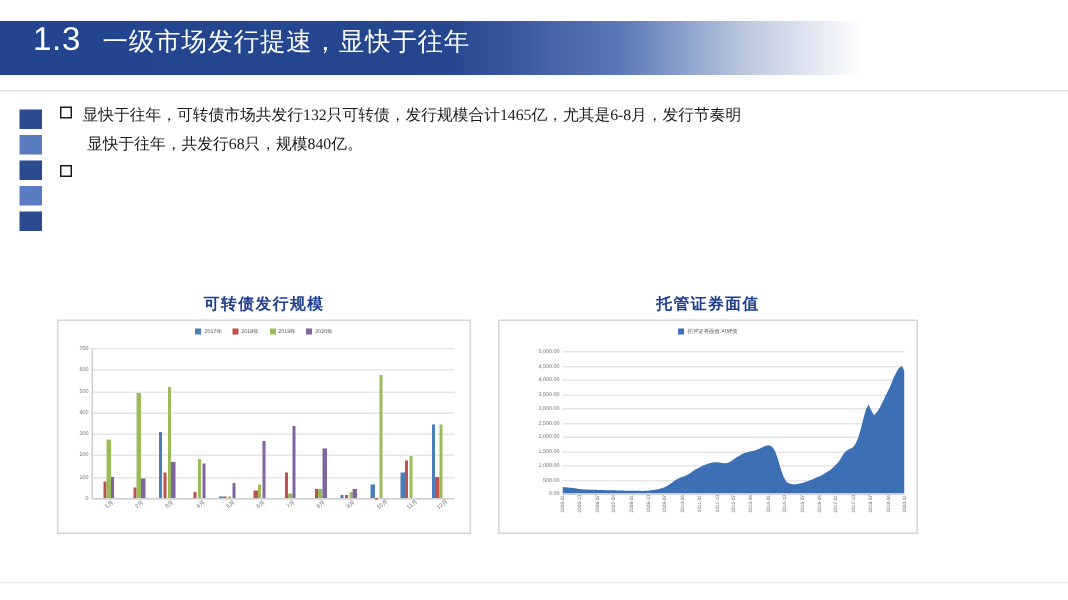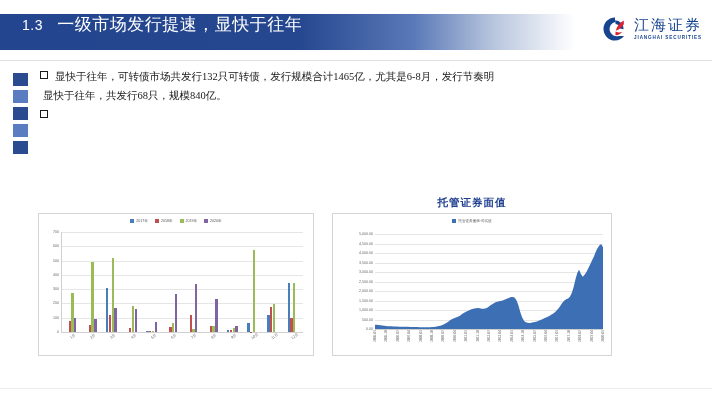--- a/index.html
+++ b/index.html
@@ -14,21 +14,21 @@
   #header{position:absolute;left:0;top:0;width:712px;height:62px;}
   #title-bar{
     position:absolute;left:0;top:14px;width:575px;height:36px;
     background:linear-gradient(to right,#23458f 0%,#25478f 52%,#5a79b8 72%,#b9c6de 86%,#ffffff 100%);
   }
   #title-text{
     position:absolute;left:22px;top:13px;
     color:#ffffff;font-size:17px;letter-spacing:.5px;white-space:nowrap;
     font-family:"Liberation Serif","DejaVu Serif",serif;
   }
-  #title-num{font-family:"Liberation Sans","DejaVu Sans",sans-serif;font-size:14px;}
+  #title-num{font-family:"Liberation Sans","DejaVu Sans",sans-serif;font-size:22px;}
   #logo{position:absolute;right:10px;top:12px;height:34px;display:flex;align-items:center;gap:6px;}
   #logo-mark{width:26px;height:26px;position:relative;flex:0 0 auto;}
   #logo-wordmark{display:flex;flex-direction:column;line-height:1;}
   #logo-cn{font-size:15px;color:#16448f;letter-spacing:2px;font-family:"Liberation Serif","DejaVu Serif",serif;}
   #logo-en{font-size:4.6px;color:#16448f;letter-spacing:.9px;margin-top:3px;
            font-family:"Liberation Sans","DejaVu Sans",sans-serif;font-weight:bold;}
   #header-rule{position:absolute;left:0;top:60px;width:712px;height:1px;background:#e2e2e2;}
 
   
   #bullets{position:absolute;left:0;top:70px;width:712px;height:92px;}
@@ -39,21 +39,21 @@
   .bullet-row{
     position:absolute;left:40px;
     font-size:10.5px;color:#1a1a1a;white-space:nowrap;
     font-family:"Liberation Serif","DejaVu Serif",serif;
   }
   .bullet-mark{
     display:inline-block;width:6px;height:6px;border:1.1px solid #1a1a1a;
     margin-right:7px;vertical-align:1px;
   }
   .b1{top:0px;}
-  .b1b{top:19px;left:43px;}
+  .b1b{top:19px;left:58px;}
   .b2{top:40px;}
   .b3{top:61px;}
 
   
   .chart-title{
     position:absolute;width:100%;text-align:center;top:0;
     font-size:10.5px;font-weight:bold;color:#1f3f8f;letter-spacing:1px;
     font-family:"Liberation Serif","DejaVu Serif",serif;
   }
   .chart-card{position:absolute;}
@@ -100,34 +100,20 @@
 </head>
 <body>
 
 <div id="header">
   <div id="title-bar"></div>
   <div id="title-text">
     <span id="title-num">1.3</span>
     &nbsp;&nbsp;<span>一级市场发行提速，显快于往年</span>
   </div>
 
-  <div id="logo">
-    <span id="logo-mark">
-      <svg width="26" height="26" viewBox="0 0 26 26">
-        <path d="M13 1.5 A11.5 11.5 0 0 0 13 24.5 A11.5 11.5 0 0 0 22 20 L16.5 20 A7 7 0 0 1 13 6 Z" fill="#16448f"></path>
-        <path d="M13 4.2 A8.8 8.8 0 0 1 21.6 13.2 L17.8 12.4 A5 5 0 0 0 13.6 8.1 Z" fill="#16448f"></path>
-        <path d="M21.8 4.4 C17.5 6.8 14.6 10.5 13.8 14.8 C17.1 13.6 19.9 11.2 21.8 8.2 Z" fill="#d9232e"></path>
-        <path d="M13.6 15.6 C15.6 16.6 18.0 16.8 20.2 16.0 C18.5 18.2 16.0 19.4 13.4 19.2 Z" fill="#d9232e"></path>
-      </svg>
-    </span>
-    <span id="logo-wordmark">
-      <span id="logo-cn">江海证券</span>
-      <span id="logo-en">JIANGHAI SECURITIES</span>
-    </span>
-  </div>
   <div id="header-rule"></div>
 </div>
 
 <div id="bullets">
   <div id="sq-col">
     <div class="sq dark"></div>
     <div class="sq light"></div>
     <div class="sq dark"></div>
     <div class="sq light"></div>
     <div class="sq dark"></div>
@@ -138,20 +124,21 @@
   </div>
   <div class="bullet-row b1b">
     <span>显快于往年，共发行68只，规模840亿。</span>
   </div>
   <div class="bullet-row b2">
     <span class="bullet-mark"></span>
   </div>
 </div>
 
 <div id="chart-left" class="chart-card">
+  <div class="chart-title">可转债发行规模</div>
   <div class="chart-frame">
     <div class="legend" id="legend-left">
         <span class="legend-item">
           <span class="legend-swatch" style="background: rgb(74, 126, 187);"></span>
           <span class="legend-label">2017年</span>
         </span>
         <span class="legend-item">
           <span class="legend-swatch" style="background: rgb(192, 80, 77);"></span>
           <span class="legend-label">2018年</span>
         </span>

